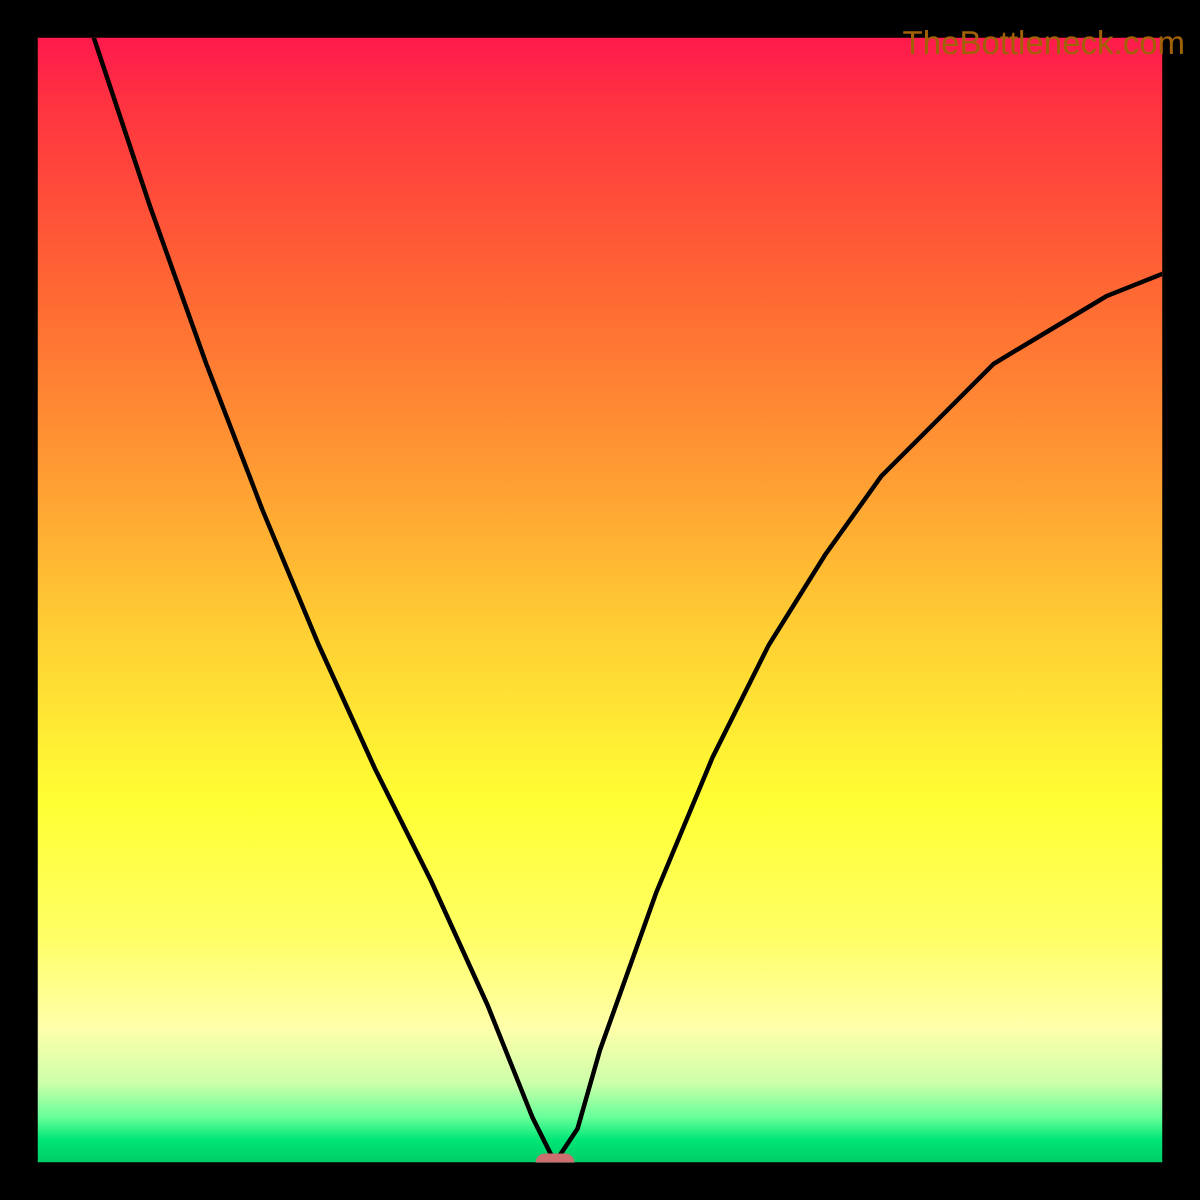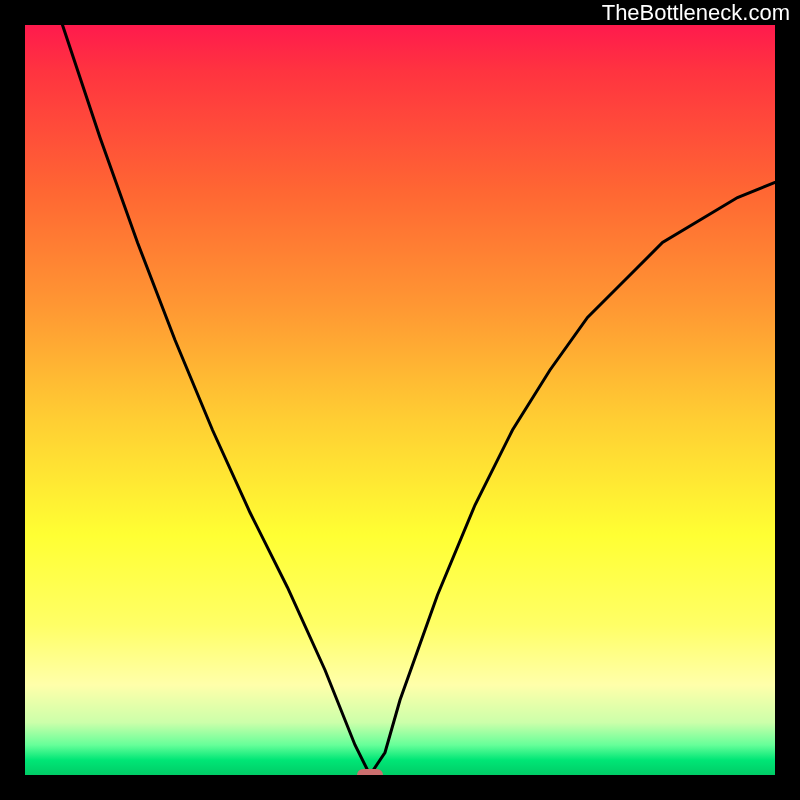--- a/index.html
+++ b/index.html
@@ -6,23 +6,23 @@
     margin: 0;
     padding: 0;
     width: 800px;
     height: 800px;
     background: #000;
     position: relative;
     font-family: Arial, sans-serif;
   }
   .watermark {
     position: absolute;
-    top: 0;
+    top: 16px;
     right: 10px;
-    color: #ffffff;
+    color: #a16207;
     font-size: 22px;
     z-index: 10;
   }
   .plot-area {
     position: absolute;
     left: 25px;
     top: 25px;
     width: 750px;
     height: 750px;
     overflow: hidden;

